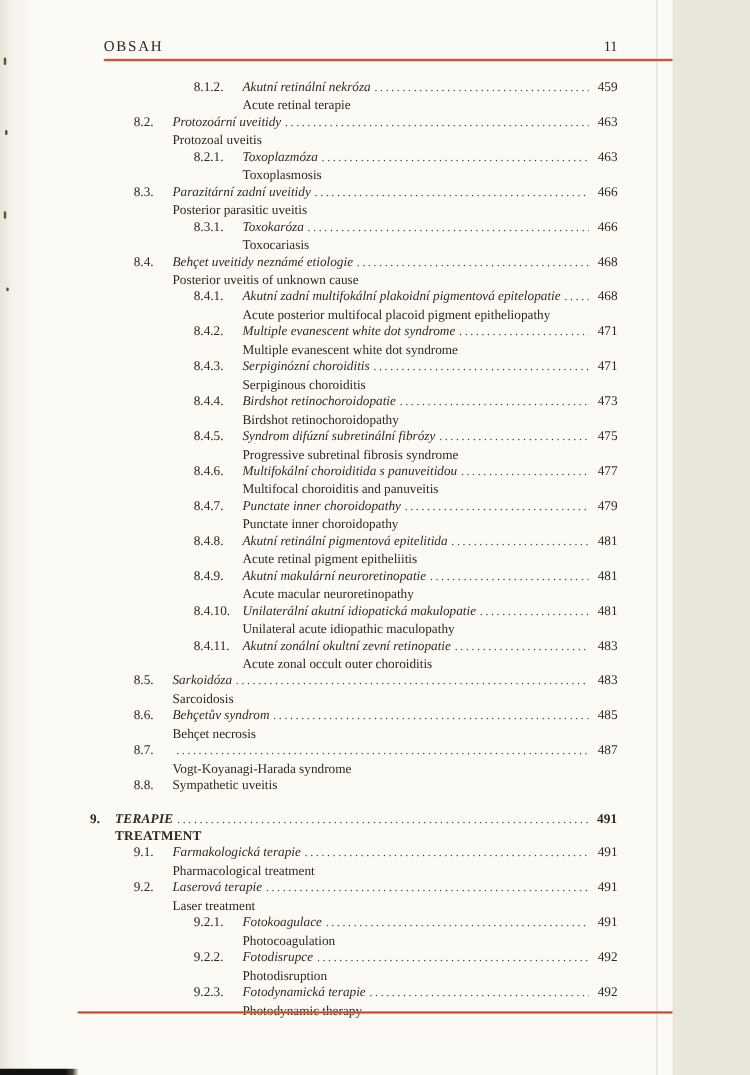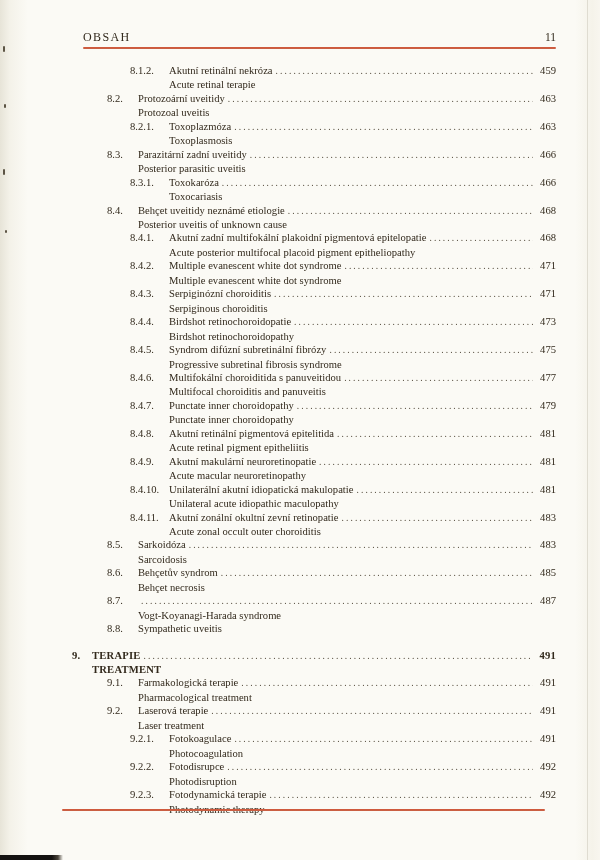--- a/index.html
+++ b/index.html
@@ -2,21 +2,21 @@
 <html><head>
 <meta charset="utf-8">
 <style>
   html,body { margin:0; padding:0; }
   body {
     width:600px; height:860px;
     background:#e9e6dc;
     font-family:"Liberation Serif","DejaVu Serif",serif;
   }
   .page {
-    position:relative; width:600px; height:860px; overflow:hidden;
+    position:relative; width:538px; height:860px; overflow:hidden;
     background:linear-gradient(90deg,#e7e4d8 0px,#f4f2e9 10px,#fbfaf5 28px,#fbfaf5 575px,#f5f3ea 592px,#f8f6ef 600px);
     color:#32291c;
   }
   
   .page-header {
     position:absolute; left:83px; right:44px; top:30px;
     display:flex; justify-content:space-between; align-items:baseline;
   }
   .header-title { font-size:12px; letter-spacing:1.4px; }
   .header-pagenum { font-size:11.5px; }
@@ -26,26 +26,26 @@
     border-radius:1px;
   }
   .rule-top { left:83px; width:473px; top:47px; }
   .rule-bottom { left:62px; width:483px; top:809px; }
   
   .toc { position:absolute; left:72px; right:44px; top:64px; }
   .entry { display:flex; font-size:10.6px; line-height:13.45px; }
   .entry .num { flex:none; white-space:nowrap; }
   .lvl1 { margin-left:0; }   .lvl1 .num { min-width:20px; }
   .lvl2 { margin-left:35px; }.lvl2 .num { min-width:31px; }
-  .lvl3 { margin-left:58px; }.lvl3 .num { min-width:39px; }
+  .lvl3 { margin-left:83px; }.lvl3 .num { min-width:39px; }
   .bold { font-weight:bold; letter-spacing:.2px; }
   .gap { margin-top:13px; }
   .body { flex:1; min-width:0; }
   .line1 { display:flex; align-items:baseline; }
-  .title { flex:none; white-space:nowrap; }
+  .title { flex:none; white-space:nowrap;font-style:italic; }
   .leader {
     flex:1; overflow:hidden; white-space:nowrap;
     margin-left:3px; margin-right:3px;
     font-size:9.5px; letter-spacing:2.1px; color:#4a4132;
     font-weight:normal;
   }
   .leader::after {
     content:"......................................................................................................................................................................";
   }
   .page-ref { flex:none; min-width:20px; text-align:right; white-space:nowrap; }

